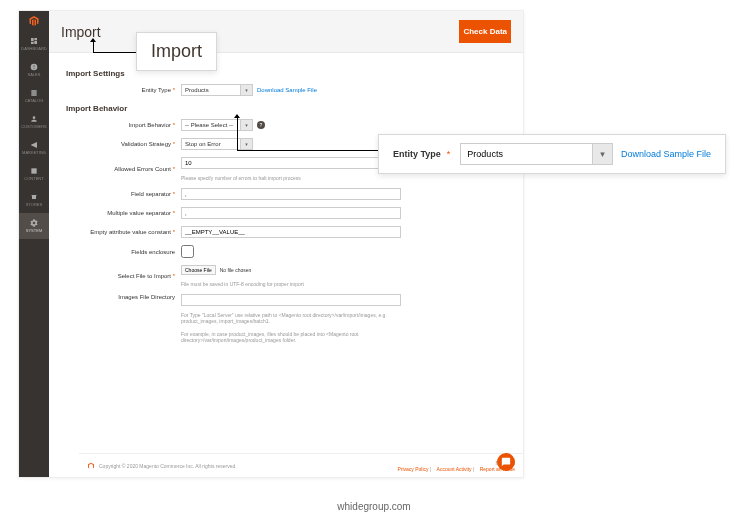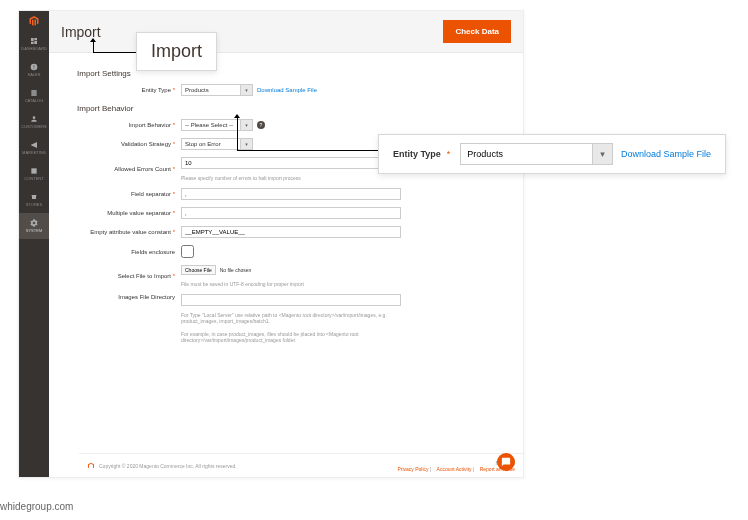--- a/index.html
+++ b/index.html
@@ -8,23 +8,23 @@
 .sidebar{position:absolute;left:0;top:0;bottom:0;width:30px;background:#373330}
 .logo{width:30px;height:20px;display:flex;align-items:center;justify-content:center}
 .logo svg{width:12px;height:12px}
 .nav{display:flex;flex-direction:column}
 .nav-item{height:26px;display:flex;flex-direction:column;align-items:center;justify-content:center;color:#888;font-size:4px;cursor:pointer}
 .nav-item.active{background:#524d49;color:#ccc}
 .nav-item svg{width:8px;height:8px;fill:#aaa;margin-bottom:1px}
 .main{position:absolute;left:30px;right:0;top:0;bottom:0;overflow:hidden}
 .header{height:42px;background:#f5f5f5;border-bottom:1px solid #e8e8e8;display:flex;align-items:center;padding:0 12px}
 .page-title{font-size:14px;color:#41362f;font-weight:400}
-.check-btn{margin-left:auto;background:#eb5202;color:#fff;border:none;padding:7px 12px;font-size:8px;font-weight:600;cursor:pointer}
+.check-btn{margin-left:auto;background:#eb5202;color:#fff;border:none;padding:7px 4px;font-size:8px;font-weight:600;cursor:pointer}
 .content{padding:8px 12px;font-size:6px;color:#333}
-.section-title{font-size:8px;color:#41362f;margin:8px 16px 6px;font-weight:400}
+.section-title{font-size:8px;color:#41362f;margin:8px 5px 6px;font-weight:700}
 .row{display:flex;align-items:center;margin-bottom:7px}
 .label{width:120px;text-align:right;padding-right:6px;font-size:6px;color:#333}
 .req{color:#eb5202}
 .field{display:flex;align-items:center;gap:4px}
 input[type=text],.sel{height:12px;border:1px solid #ccc;font-size:6px;padding:0 3px;background:#fff}
 .sel{display:flex;align-items:center;position:relative;padding-right:14px}
 .sel-arrow{position:absolute;right:0;top:0;bottom:0;width:12px;background:#e8e8e8;border-left:1px solid #ccc;display:flex;align-items:center;justify-content:center;font-size:5px;color:#666}
 .link{color:#007bdb;font-size:6px;cursor:pointer}
 .help{font-size:5px;color:#999;margin-top:2px}
 .qmark{width:8px;height:8px;border-radius:50%;background:#514943;color:#fff;font-size:5px;display:flex;align-items:center;justify-content:center}
@@ -34,21 +34,21 @@
 .footer-link{color:#eb5202;margin-left:4px}
 .chat-bubble{position:absolute;right:8px;bottom:6px;width:18px;height:18px;border-radius:50%;background:#eb5202;display:flex;align-items:center;justify-content:center}
 .callout{position:absolute;border:1px solid #d8d8d8;background:#fff;box-shadow:0 2px 6px rgba(0,0,0,.1);display:flex;align-items:center;padding:8px 14px}
 .callout-title{left:136px;top:32px;font-size:18px;color:#41362f}
 .callout-entity{left:378px;top:134px;font-size:9px;width:348px}
 .ce-label{font-weight:600;color:#333;margin-right:6px}
 .ce-req{color:#eb5202;margin-right:10px}
 .ce-sel{flex:1;border:1px solid #ccc;height:22px;display:flex;align-items:center;padding:0 6px;position:relative;font-size:9px}
 .ce-arrow{position:absolute;right:0;top:0;bottom:0;width:20px;background:#e8e8e8;border-left:1px solid #ccc;display:flex;align-items:center;justify-content:center;color:#666}
 .ce-link{color:#007bdb;margin-left:8px;font-size:9px;cursor:pointer}
-.watermark{position:absolute;bottom:8px;left:0;right:0;font-size:10px;color:#666}
+.watermark{position:absolute;bottom:8px;left:0;right:0;text-align:center;font-size:10px;color:#666}
 .tiny-arrow-head{position:absolute;width:0;height:0;border-left:3px solid transparent;border-right:3px solid transparent;border-bottom:4px solid #000}
 </style>
 </head>
 <body>
 
 <div class="frame">
   <div class="sidebar">
     <div class="logo">
       <svg viewBox="0 0 24 24">
           <path fill="#f26322" d="M12 2L3 7v10l3 1.7V9l6-3.5L18 9v9.7l3-1.7V7L12 2zm-1 6.5L8 10v10l3 1.7V8.5zm2 0v13.2l3-1.7V10l-3-1.5z"></path>

